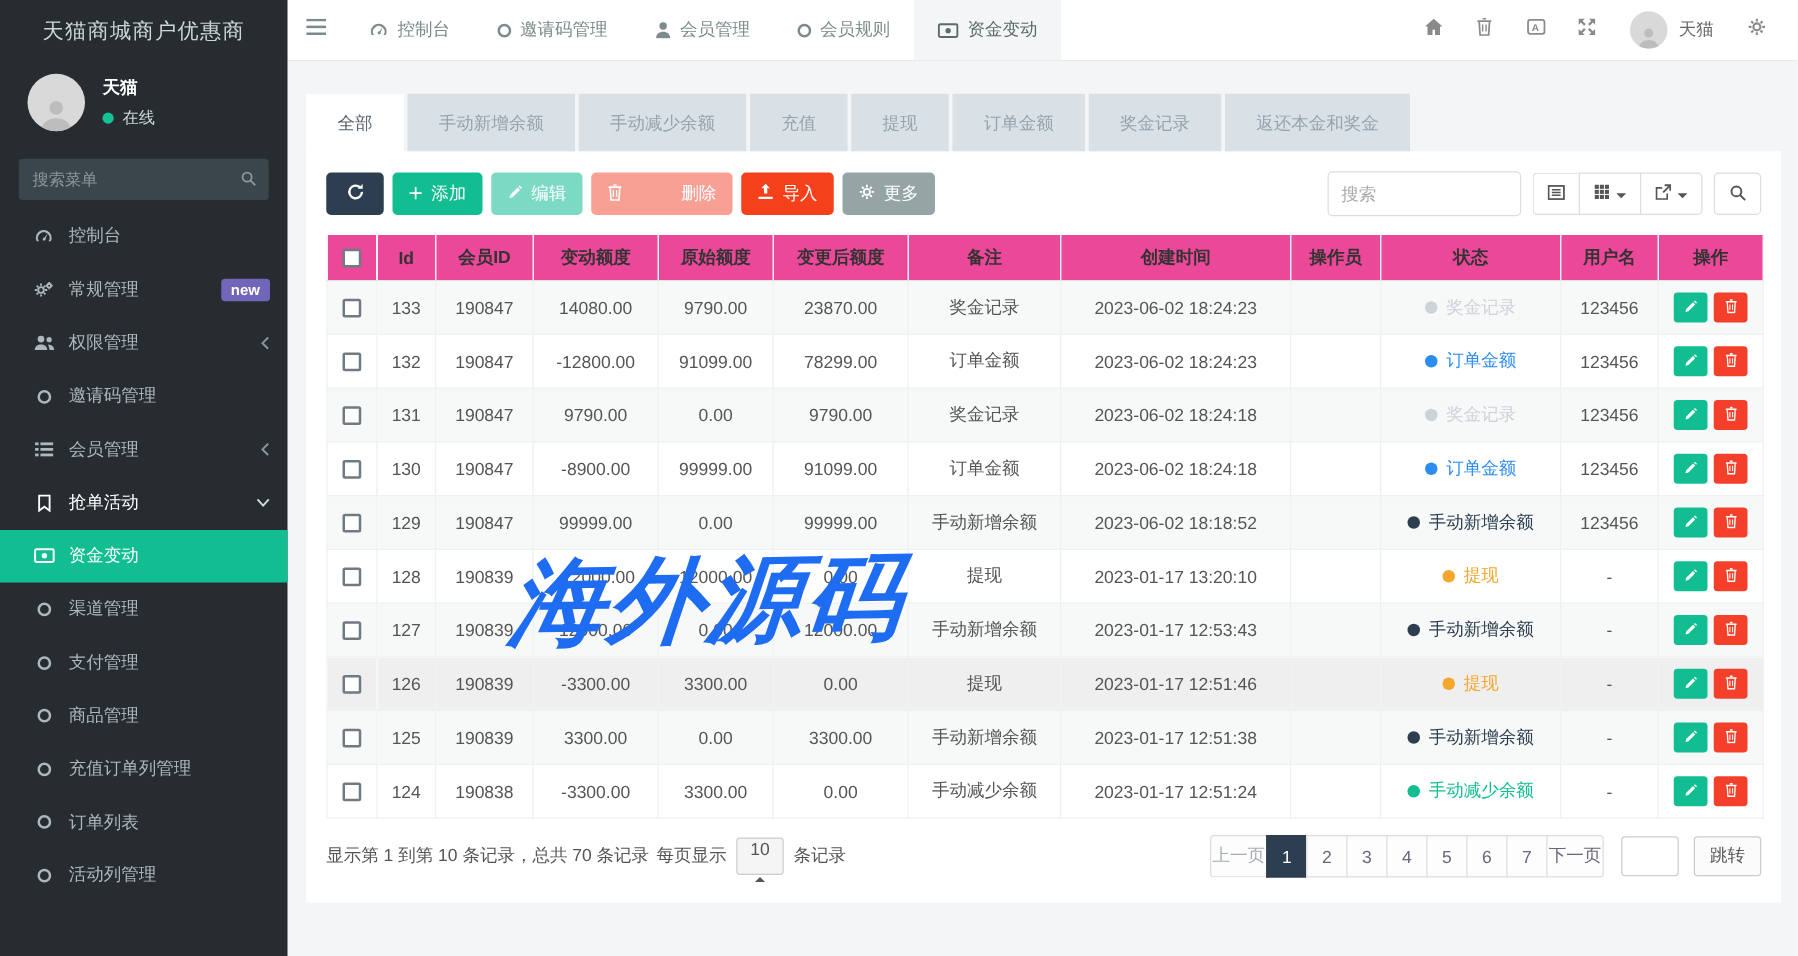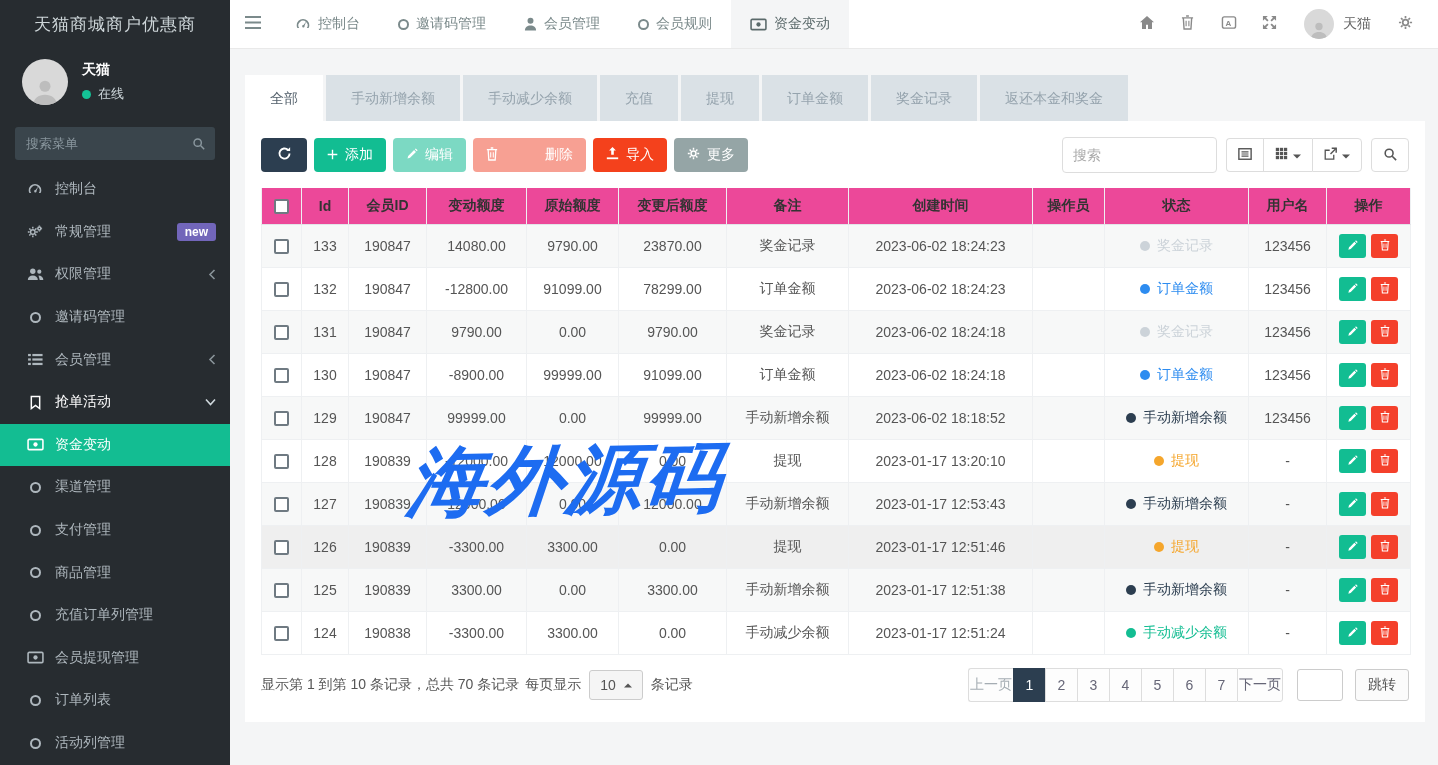--- a/index.html
+++ b/index.html
@@ -72,21 +72,21 @@
   tbody tr:nth-child(odd) { background:#f7f8f8; }
   tbody tr.hl { background:#efefef; }
   .checkbox { width:15px; height:15px; border:2px solid #6f7a82; border-radius:2px; background:#fff; display:inline-block; vertical-align:middle; cursor:pointer; }
   .c-status .sdot { width:10px; height:10px; border-radius:50%; display:inline-block; margin-right:7px; vertical-align:-1px; }
   .act { width:27px; height:24px; border:none; border-radius:3px; color:#fff; display:inline-flex; align-items:center; justify-content:center; cursor:pointer; }
   .act.edit { background:#12bd92; margin-right:5px; }
   .act.del { background:#f4402b; }
 
   
   .pgbar { display:flex; align-items:center; margin-top:13px; font-size:14px; color:#555; }
-  .pg-dd { height:30px; margin:0 8px; padding:0 10px; background:#f5f5f5; border:1px solid #ccc; border-radius:3px; display:inline-flex; align-items:center; gap:8px; color:#555; cursor:pointer; }
+  .pg-dd { height:30px; margin:0 8px; padding:0 10px; background:#f5f5f5; border:1px solid #ccc; border-radius:3px; display:inline-flex; align-items:center; gap:8px; color:#555; cursor:pointer;flex-direction:column; }
   .pg-right { margin-left:auto; display:flex; align-items:center; }
   .pages { display:flex; }
   .pbtn { min-width:32px; height:34px; padding:0 1px; background:#fdfdfd; border:1px solid #ddd; border-right-width:0; color:#667; font-size:14px; display:inline-flex; align-items:center; justify-content:center; cursor:pointer; }
   .pbtn:first-child { border-radius:3px 0 0 3px; color:#a5adb3; }
   .pbtn:last-child { border-radius:0 3px 3px 0; border-right-width:1px; }
   .pbtn.active { background:#2c3e50; border-color:#2c3e50; color:#fff; }
   .jump-input { width:46px; height:32px; border:1px solid #ccc; border-radius:3px; margin:0 12px 0 14px; outline:none; padding:0 6px; }
   .jump-btn { height:32px; padding:0 12px; background:#fbfbfb; border:1px solid #ccc; border-radius:3px; color:#555; font-size:14px; cursor:pointer; }
 
   
@@ -237,30 +237,20 @@
             <span class="ring"></span>
           </span>
     <span>商品管理</span>
 
   </div>
         <div class="side-item">
     <span class="icon">
             <span class="ring"></span>
           </span>
     <span>充值订单列管理</span>
-
-  </div>
-        <div class="side-item">
-    <span class="icon">
-            <svg width="17" height="13" viewBox="0 0 18 14">
-              <rect x="1" y="1.5" width="16" height="11" rx="1.2" fill="none" stroke="currentColor" stroke-width="1.7"></rect>
-              <circle cx="9" cy="7" r="2.3" fill="currentColor"></circle>
-            </svg>
-          </span>
-    <span>会员提现管理</span>
 
   </div>
         <div class="side-item">
     <span class="icon">
             <span class="ring"></span>
           </span>
     <span>订单列表</span>
 
   </div>
         <div class="side-item">

